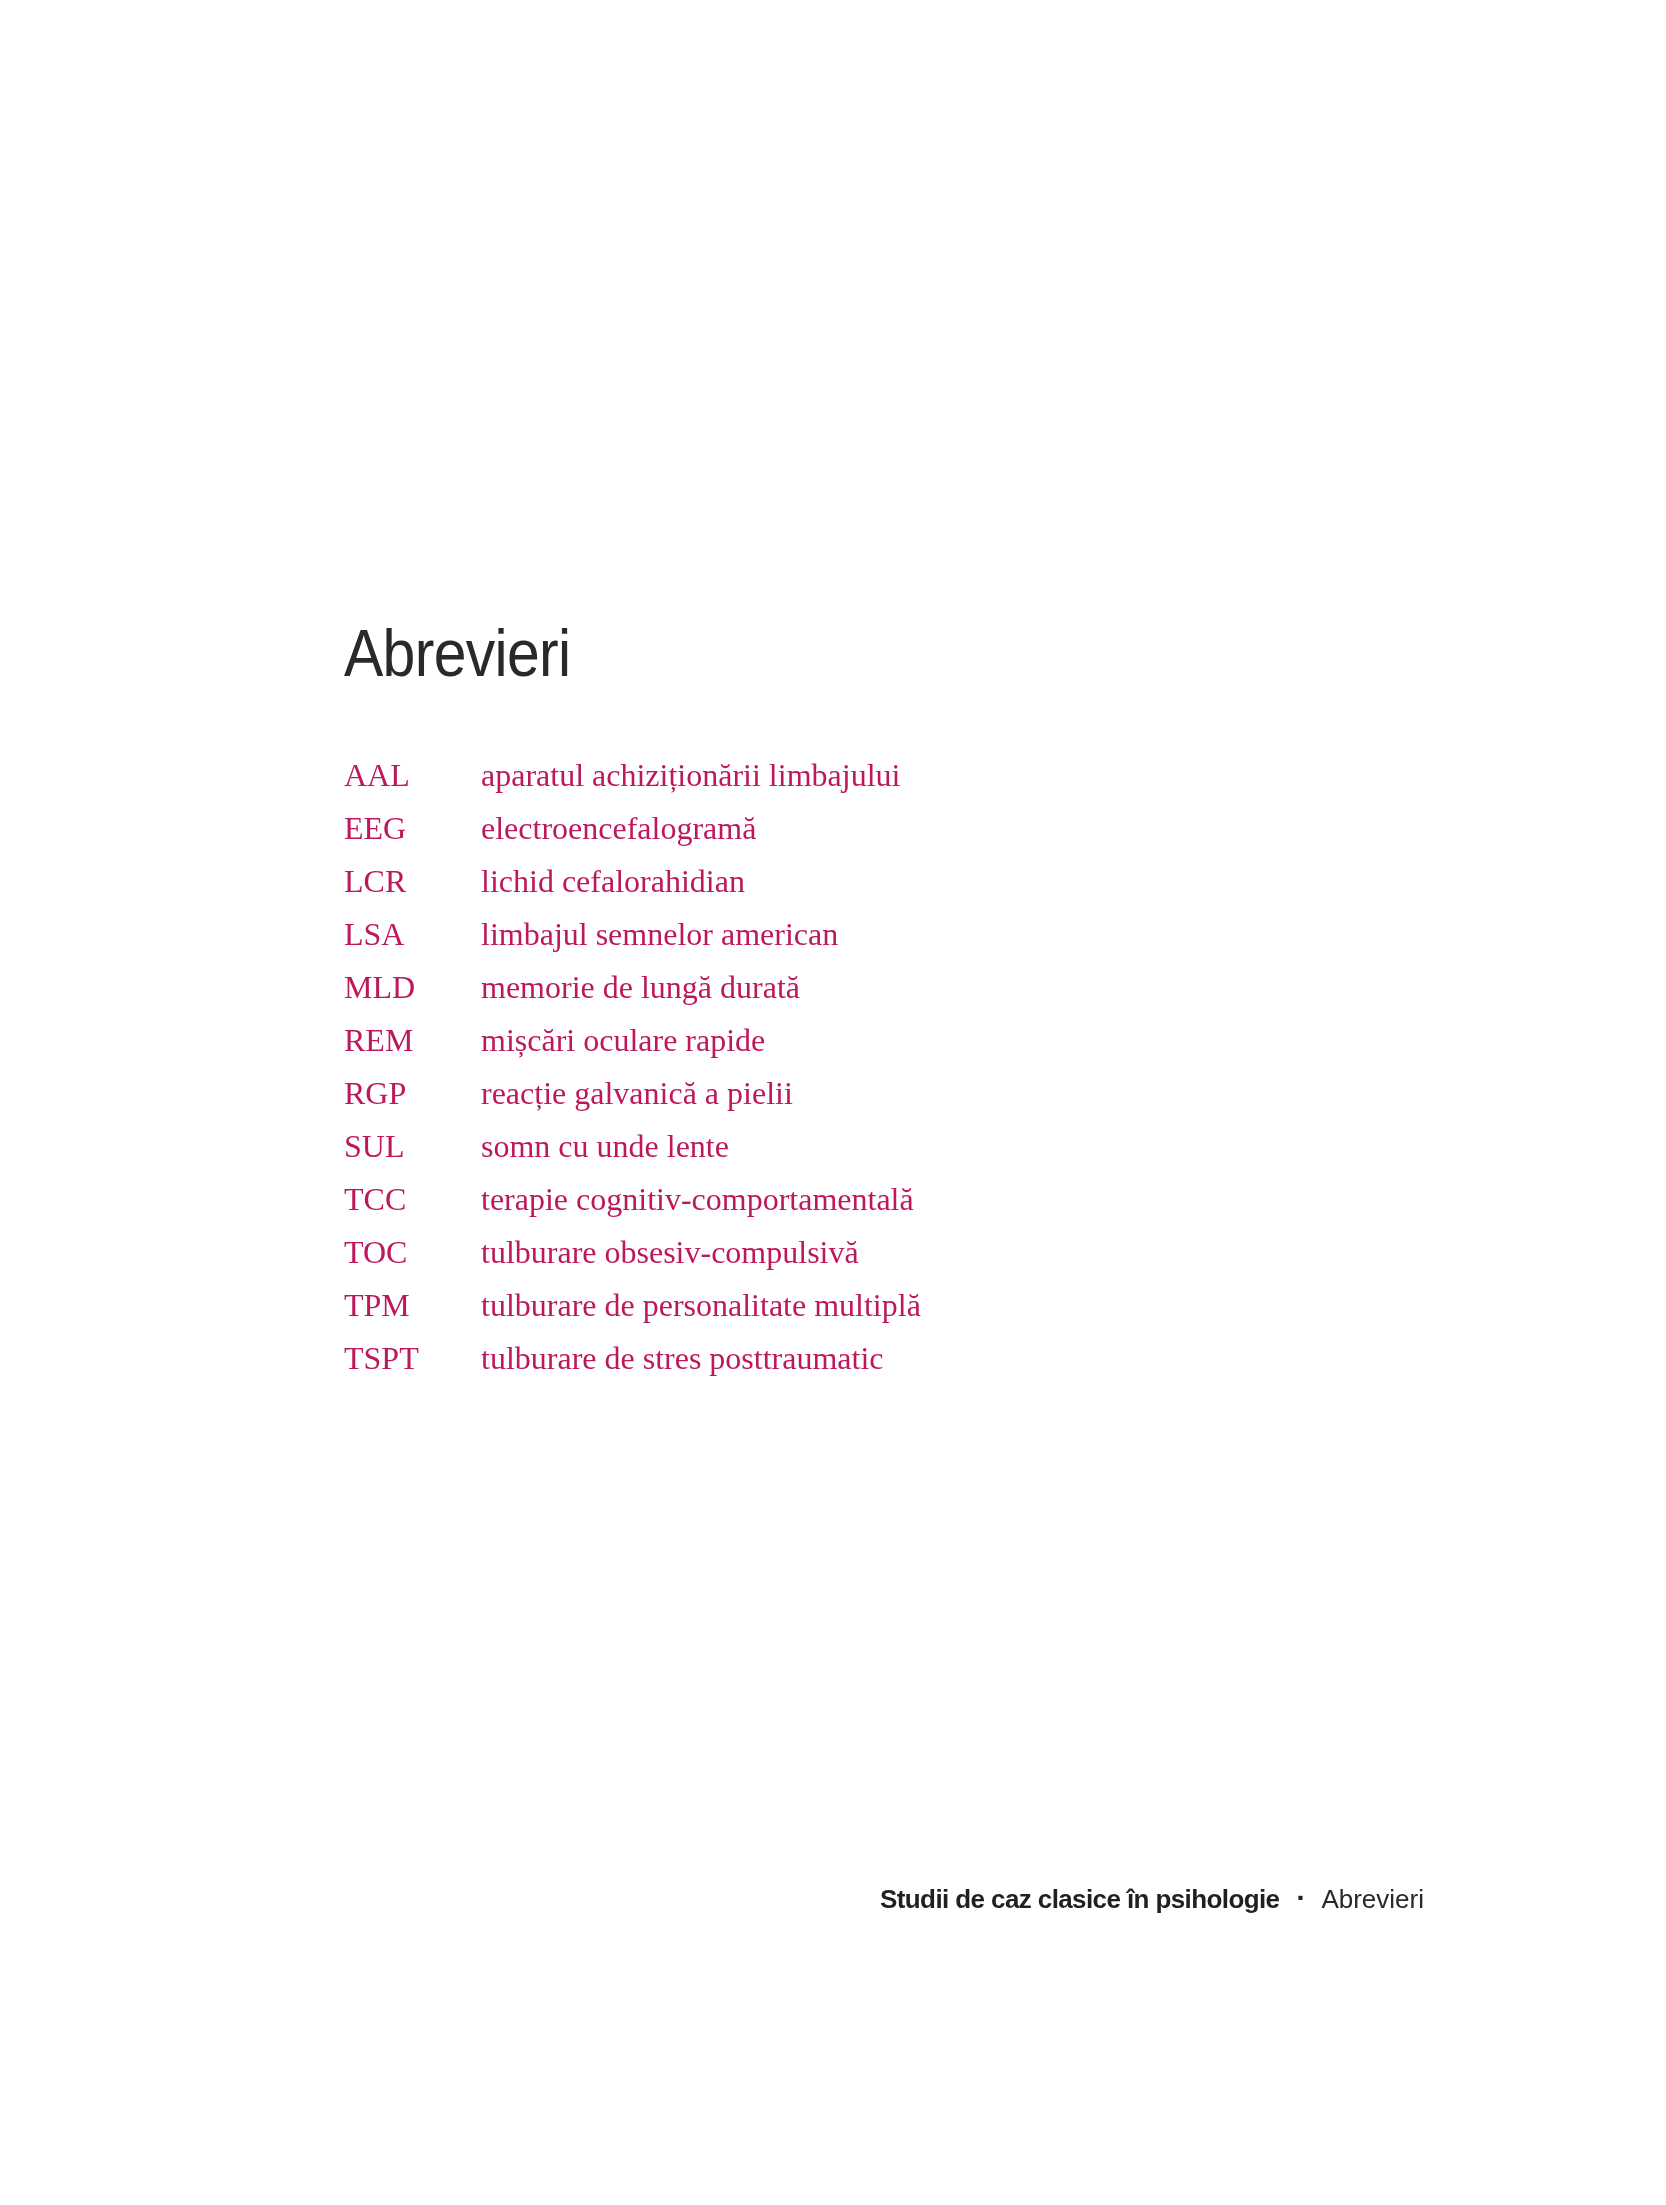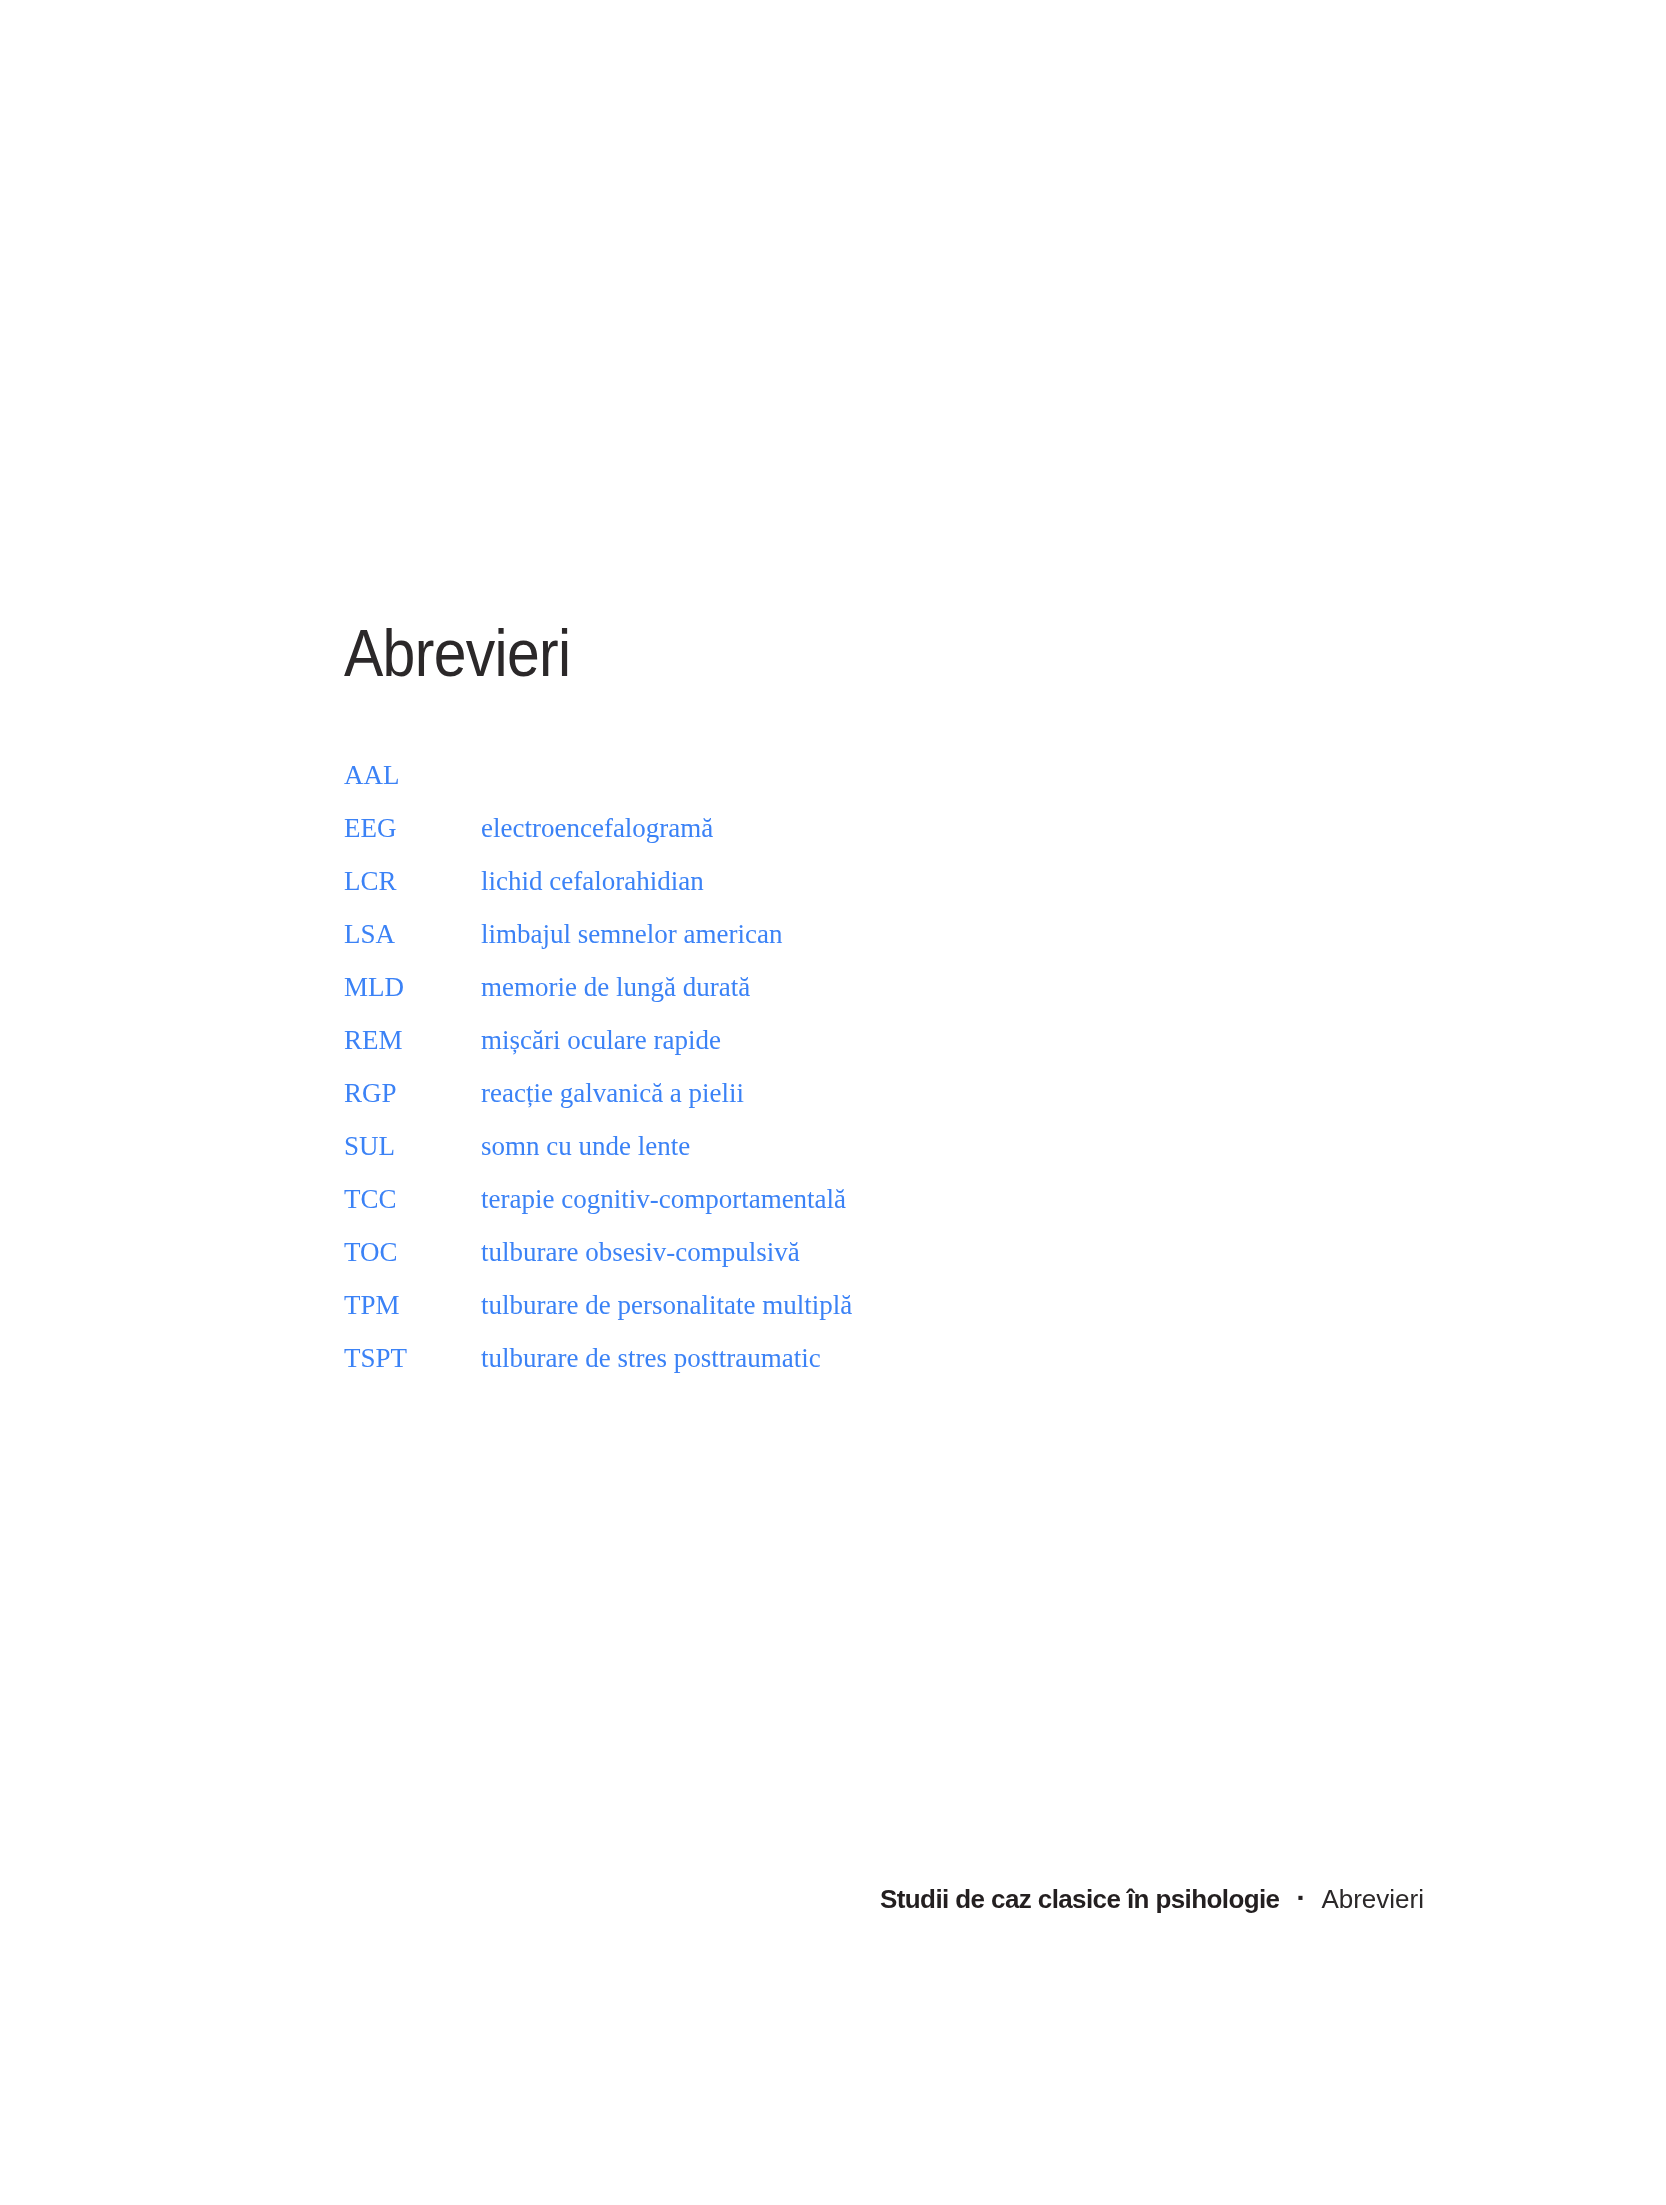--- a/index.html
+++ b/index.html
@@ -27,22 +27,22 @@
     letter-spacing: -0.8px;
     transform: scaleX(0.88);
     transform-origin: 0 0;
     white-space: nowrap;
   }
   .abbr-list {
     position: absolute;
     left: 344px;
     top: 749px;
     font-family: "Liberation Serif", serif;
-    font-size: 27px;
-    color: #3b82f6;
+    font-size: 32px;
+    color: #be185d;
   }
   .abbr-row {
     display: flex;
     height: 53px;
     line-height: 53px;
     align-items: baseline;
     white-space: nowrap;
   }
   .abbr-code {
     display: inline-block;
@@ -82,20 +82,21 @@
 </head>
 <body>
 
 <div class="page">
 
   <h1 class="page-title">Abrevieri</h1>
 
   <div class="abbr-list">
     <div class="abbr-row">
       <span class="abbr-code">AAL</span>
+      <span class="abbr-def">aparatul achiziționării limbajului</span>
     </div>
     <div class="abbr-row">
       <span class="abbr-code">EEG</span>
       <span class="abbr-def">electroencefalogramă</span>
     </div>
     <div class="abbr-row">
       <span class="abbr-code">LCR</span>
       <span class="abbr-def">lichid cefalorahidian</span>
     </div>
     <div class="abbr-row">

